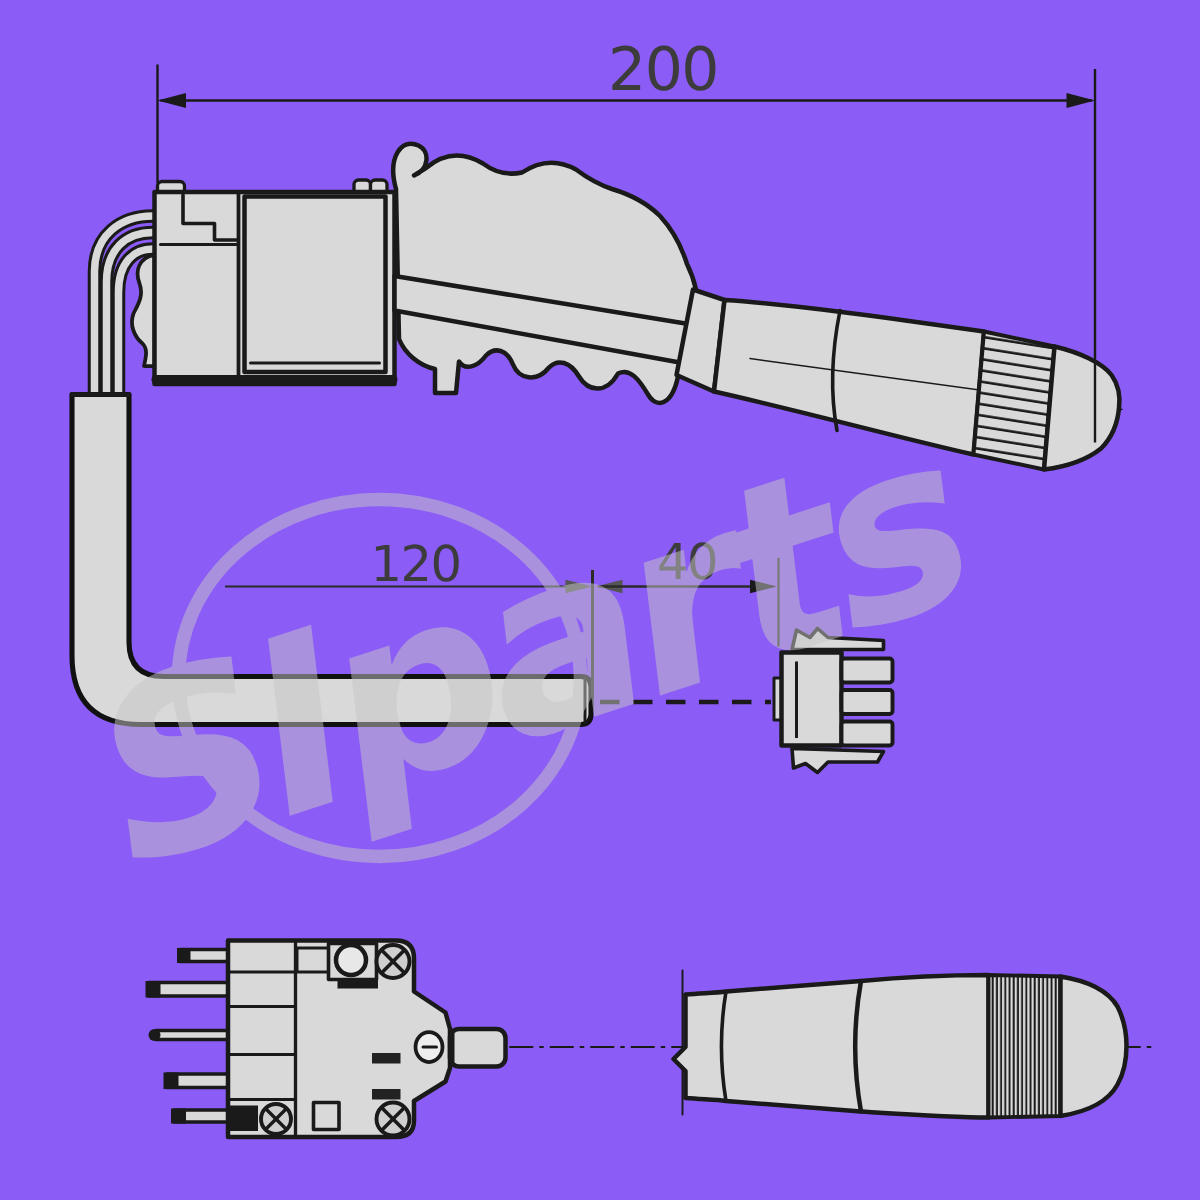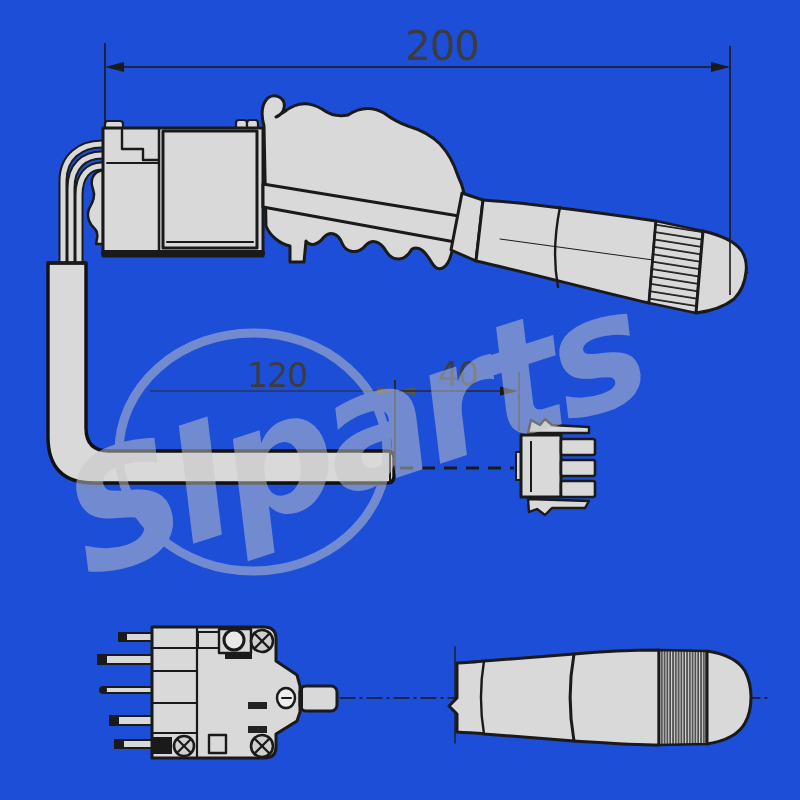--- a/index.html
+++ b/index.html
@@ -1,16 +1,16 @@
 <!DOCTYPE html>
 <html><head>
 <meta charset="utf-8">
 <style>
   html,body{margin:0;padding:0;background:#ffffff;}
-  #stage{position:relative;width:800px;height:800px;background:#1d4ed8;overflow:hidden;
+  #stage{position:relative;width:800px;height:800px;background:#8b5cf6;overflow:hidden;
          font-family:"DejaVu Sans",sans-serif;}
   svg{display:block;}
   text{font-family:"DejaVu Sans",sans-serif;}
   .dimtext{letter-spacing:-1px;}
 </style>
 </head>
 <body>
 
 <div id="stage">
 <svg width="800" height="800" viewBox="0 0 800 800">

